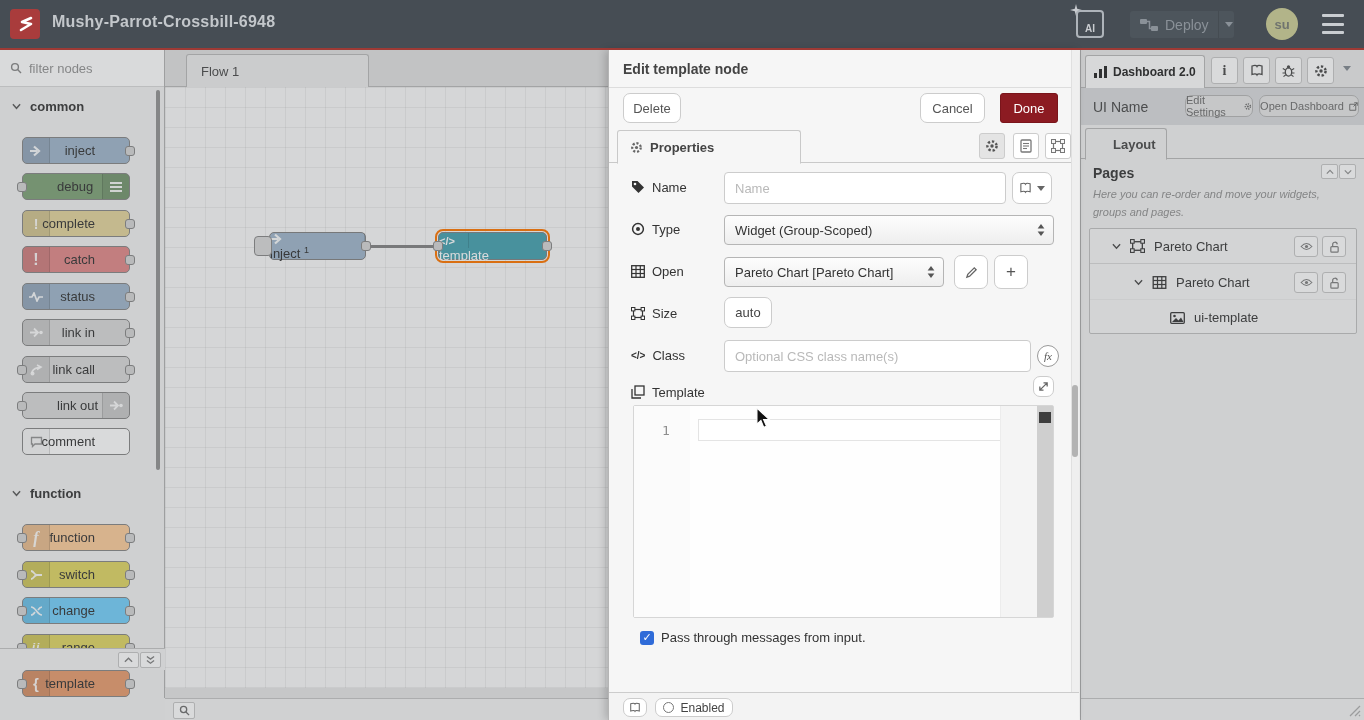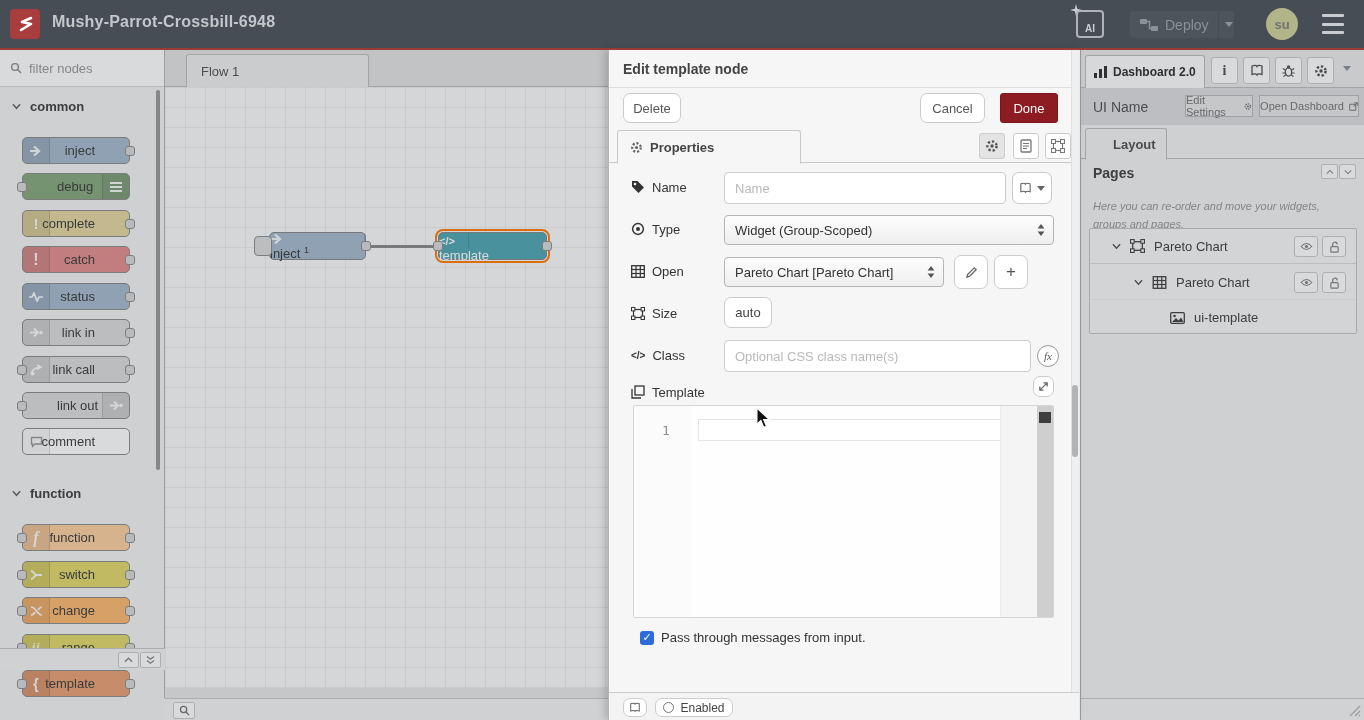--- a/index.html
+++ b/index.html
@@ -104,28 +104,28 @@
   
   #sidebar{position:absolute;left:1080px;top:50px;width:284px;height:670px;background:#f3f3f3;border-left:1px solid #b5b5b5;}
   #sb-tabbar{position:absolute;left:0;top:0;width:284px;height:38px;background:#ececec;border-bottom:1px solid #bfbfbf;}
   #sb-tab{position:absolute;left:4px;top:5px;width:120px;height:33px;background:#fdfdfd;border:1px solid #bfbfbf;border-bottom:none;
           border-radius:3px 3px 0 0;display:flex;align-items:center;gap:6px;padding-left:8px;
           font-size:12px;font-weight:bold;color:#333;z-index:2;}
   .sb-iconbtn{position:absolute;top:7px;width:27px;height:27px;background:#fff;border:1px solid #ccc;border-radius:3px;
               display:flex;align-items:center;justify-content:center;color:#555;}
   #uiname-bar{position:absolute;left:0;top:38px;width:344px;height:37px;background:#dcdee0;
               display:flex;align-items:center;padding-left:12px;font-size:14px;color:#555;}
-  .small-btn{position:absolute;height:22px;background:#e9e9e9;border:1px solid #bbb;border-radius:0;
+  .small-btn{position:absolute;height:22px;background:#e9e9e9;border:1px solid #bbb;border-radius:7px;
              display:flex;align-items:center;justify-content:center;gap:5px;font-size:11px;color:#777;}
   #layout-row{position:absolute;left:0;top:75px;width:284px;height:34px;border-bottom:1px solid #bfbfbf;}
   #layout-tab{position:absolute;left:4px;top:3px;width:82px;height:32px;background:#f3f3f3;border:1px solid #bfbfbf;
               border-bottom:1px solid #f3f3f3;border-radius:3px 3px 0 0;display:flex;align-items:center;
               padding-left:27px;font-size:13px;font-weight:bold;color:#555;z-index:2;}
   #pages-header{position:absolute;left:12px;top:115px;font-size:14px;font-weight:bold;color:#444;}
-  #pages-hint{position:absolute;left:12px;top:148px;width:252px;font-size:11px;font-style:italic;color:#999;line-height:1.6;}
+  #pages-hint{position:absolute;left:12px;top:136px;width:252px;font-size:11px;font-style:italic;color:#999;line-height:1.6;}
   #tree{position:absolute;left:8px;top:178px;width:268px;height:106px;background:#f8f8f8;border:1px solid #c6c6c6;border-radius:2px;}
   .tree-row{position:absolute;left:0;width:266px;height:35px;display:flex;align-items:center;font-size:13px;color:#444;}
   .tree-btn{position:absolute;top:7px;width:24px;height:21px;background:#fff;border:1px solid #ccc;border-radius:3px;
             display:flex;align-items:center;justify-content:center;}
   #sb-footer{position:absolute;left:0;top:648px;width:284px;height:22px;background:#f6f6f6;border-top:1px solid #c9c9c9;}
 
   
   .shade{position:absolute;top:50px;height:670px;background:rgba(28,33,41,0.17);z-index:50;pointer-events:none;}
   #shade-left{left:0;width:608px;}
   #shade-right{left:1080px;width:284px;}
@@ -301,21 +301,21 @@
       <div class="zone zl">
         <svg width="13" height="12" viewBox="0 0 13 12">
             <path d="M12 6 H7 M7 6 C4 6 4 2 1 2 M7 6 C4 6 4 10 1 10" stroke="#fff" stroke-width="1.8" fill="none" opacity=".92"></path>
           </svg>
       </div>
       <span class="lbl lr">switch</span>
       <div class="port pl"></div>
       <div class="port pr"></div>
     </div>
 
-    <div class="pnode" style="top: 547px; background-color: #fdba74;">
+    <div class="pnode" style="top: 547px; background-color: #7dd3fc;">
       <div class="zone zl">
         <svg width="13" height="12" viewBox="0 0 13 12">
             <path d="M1 2 C6 2 7 10 12 10 M12 2 C10 2 9 3.5 8 5 M5 7 C4 8.7 3 10 1 10" stroke="#fff" stroke-width="1.7" fill="none" opacity=".92"></path>
           </svg>
       </div>
       <span class="lbl lr">change</span>
       <div class="port pl"></div>
       <div class="port pr"></div>
     </div>
 

